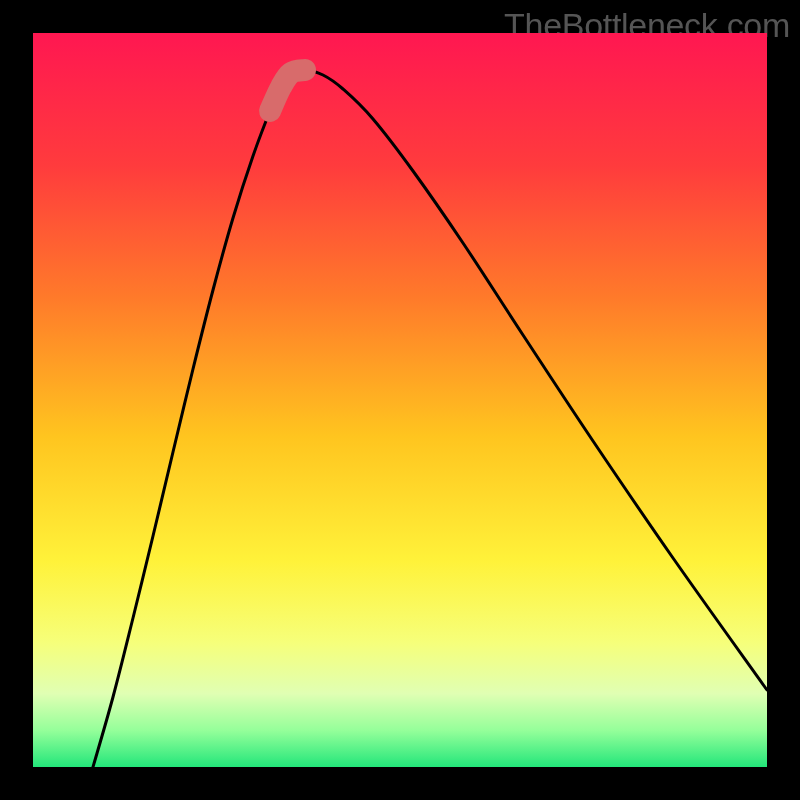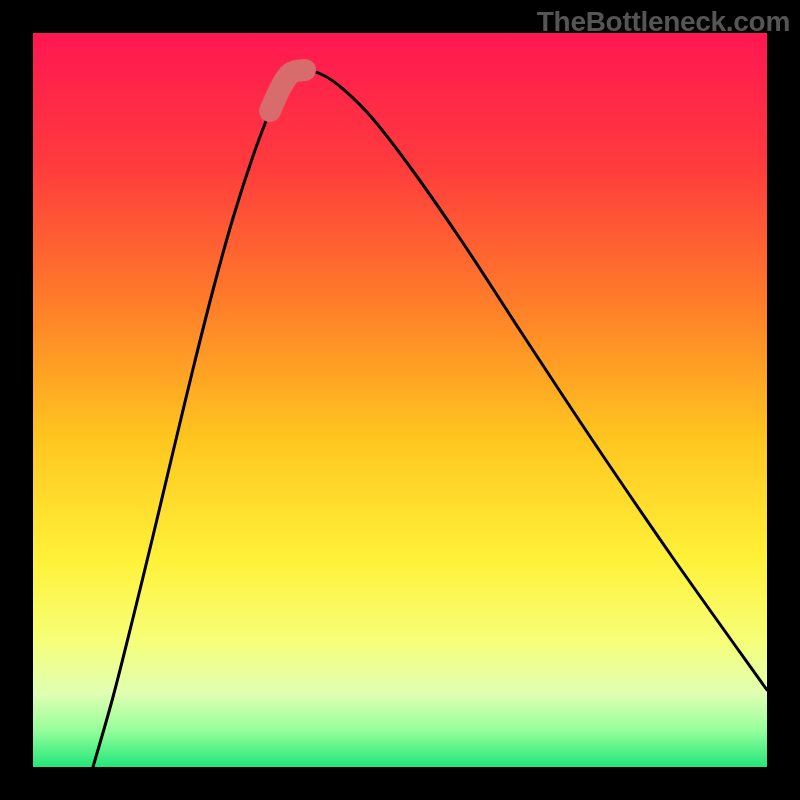--- a/index.html
+++ b/index.html
@@ -28,22 +28,22 @@
     overflow: hidden;
   }
   .plot svg {
     display: block;
   }
   .brand {
     position: absolute;
     top: 6px;
     right: 10px;
     color: #555;
-    font-size: 28px;
-    font-weight: 700;
+    font-size: 34px;
+    font-weight: 400;
     letter-spacing: -0.3px;
     text-align: right;
   }
 </style>
 </head>
 <body>
 
 <div class="frame">
   <div class="brand">TheBottleneck.com</div>
   <div class="plot">

